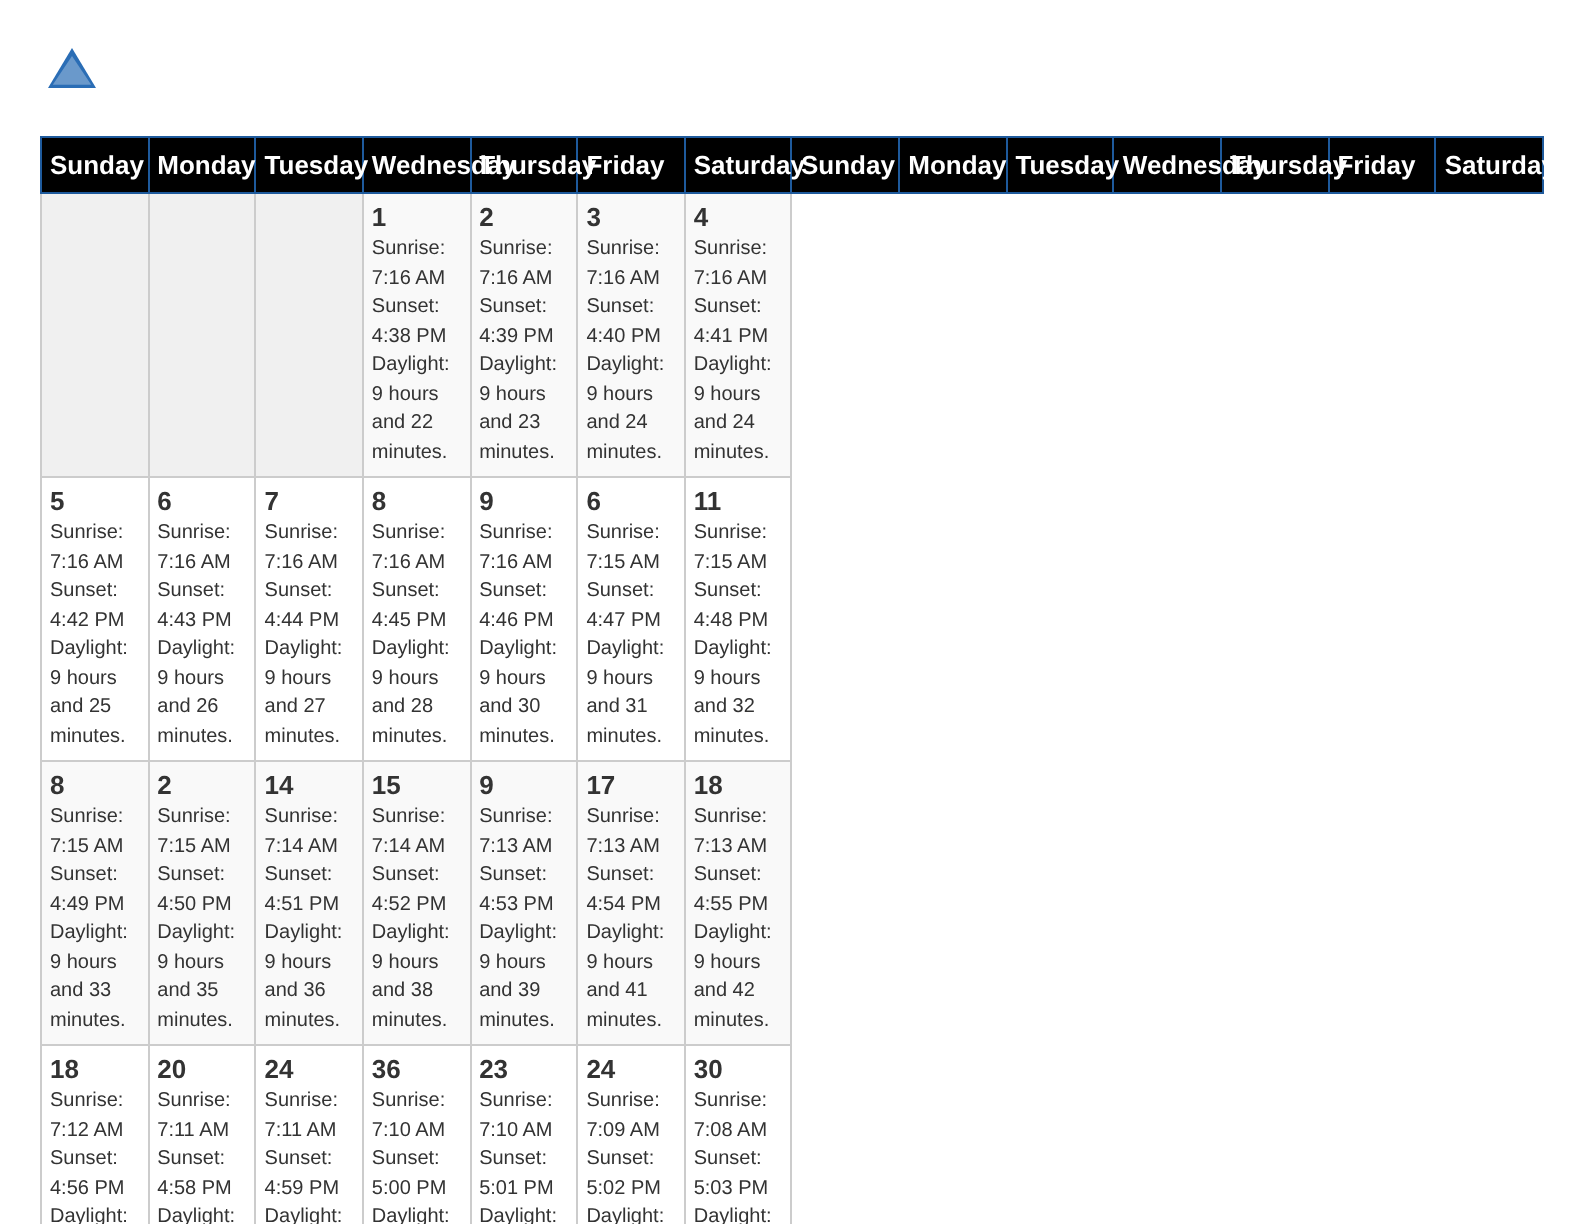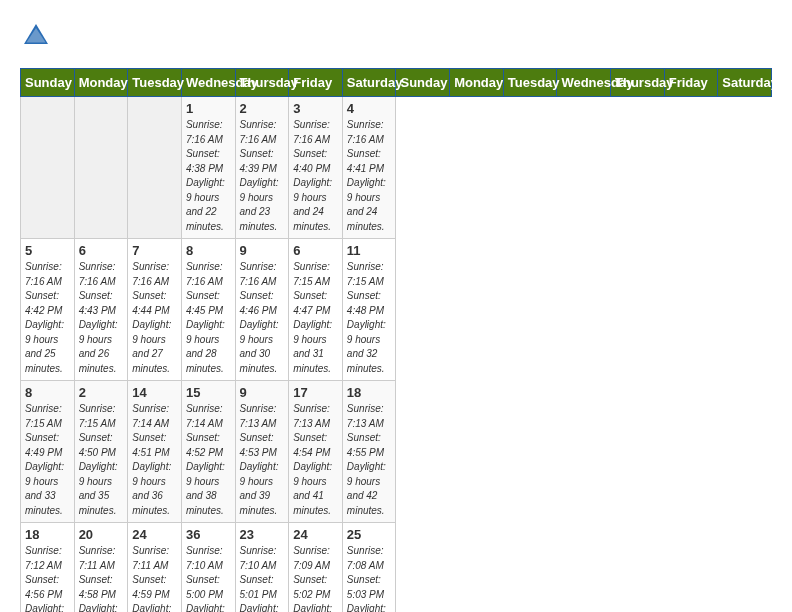--- a/index.html
+++ b/index.html
@@ -51,21 +51,21 @@
     .calendar-subtitle {
       font-size: 16px;
       color: #555;
     }
     table {
       width: 100%;
       border-collapse: collapse;
       table-layout: fixed;
     }
     thead th {
-      background: #4d7c0f;
+      background: #000000;
       color: #fff;
       font-size: 13px;
       padding: 6px 4px;
       text-align: left;
       border: 1px solid #1e5a9c;
     }
     tbody td {
       border: 1px solid #ccc;
       vertical-align: top;
       padding: 4px;
@@ -80,21 +80,20 @@
     .day-number {
       font-size: 13px;
       font-weight: bold;
       color: #333;
       margin-bottom: 2px;
     }
     .day-info {
       font-size: 10px;
       color: #333;
       line-height: 1.45;
-      font-style: italic;
     }
     .empty-cell {
       background: #f0f0f0 !important;
     }
   </style>
 </head>
 <body>
 
 <div class="header">
   <div class="logo">
@@ -305,21 +304,21 @@
 and 51 minutes.</div>
         </td>
         <td>
           <div class="day-number">24</div>
           <div class="day-info" style="white-space: pre-line;">Sunrise: 7:09 AM
 Sunset: 5:02 PM
 Daylight: 9 hours
 and 53 minutes.</div>
         </td>
         <td>
-          <div class="day-number">25</div>
+          <div class="day-number">30</div>
           <div class="day-info" style="white-space: pre-line;">Sunrise: 7:08 AM
 Sunset: 5:03 PM
 Daylight: 9 hours
 and 55 minutes.</div>
         </td>
       </tr>
     </tbody>
 </table>
 
 </body></html>

